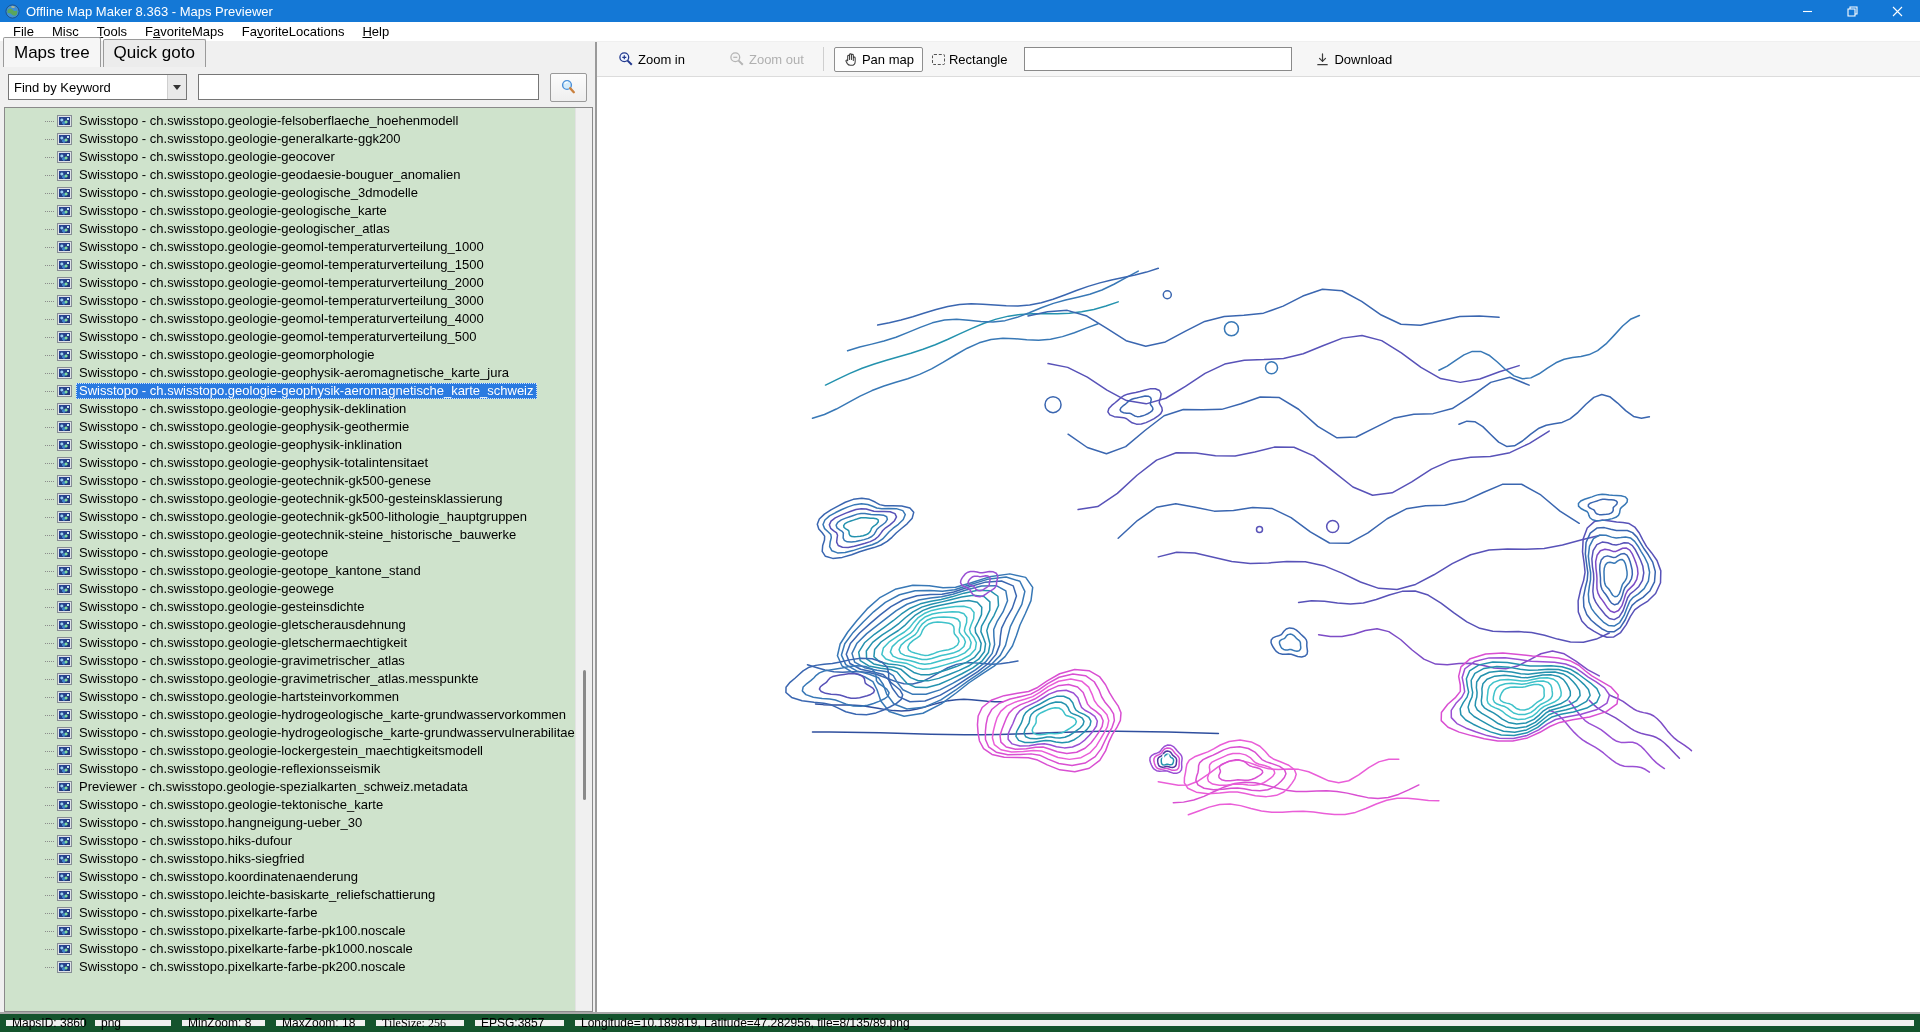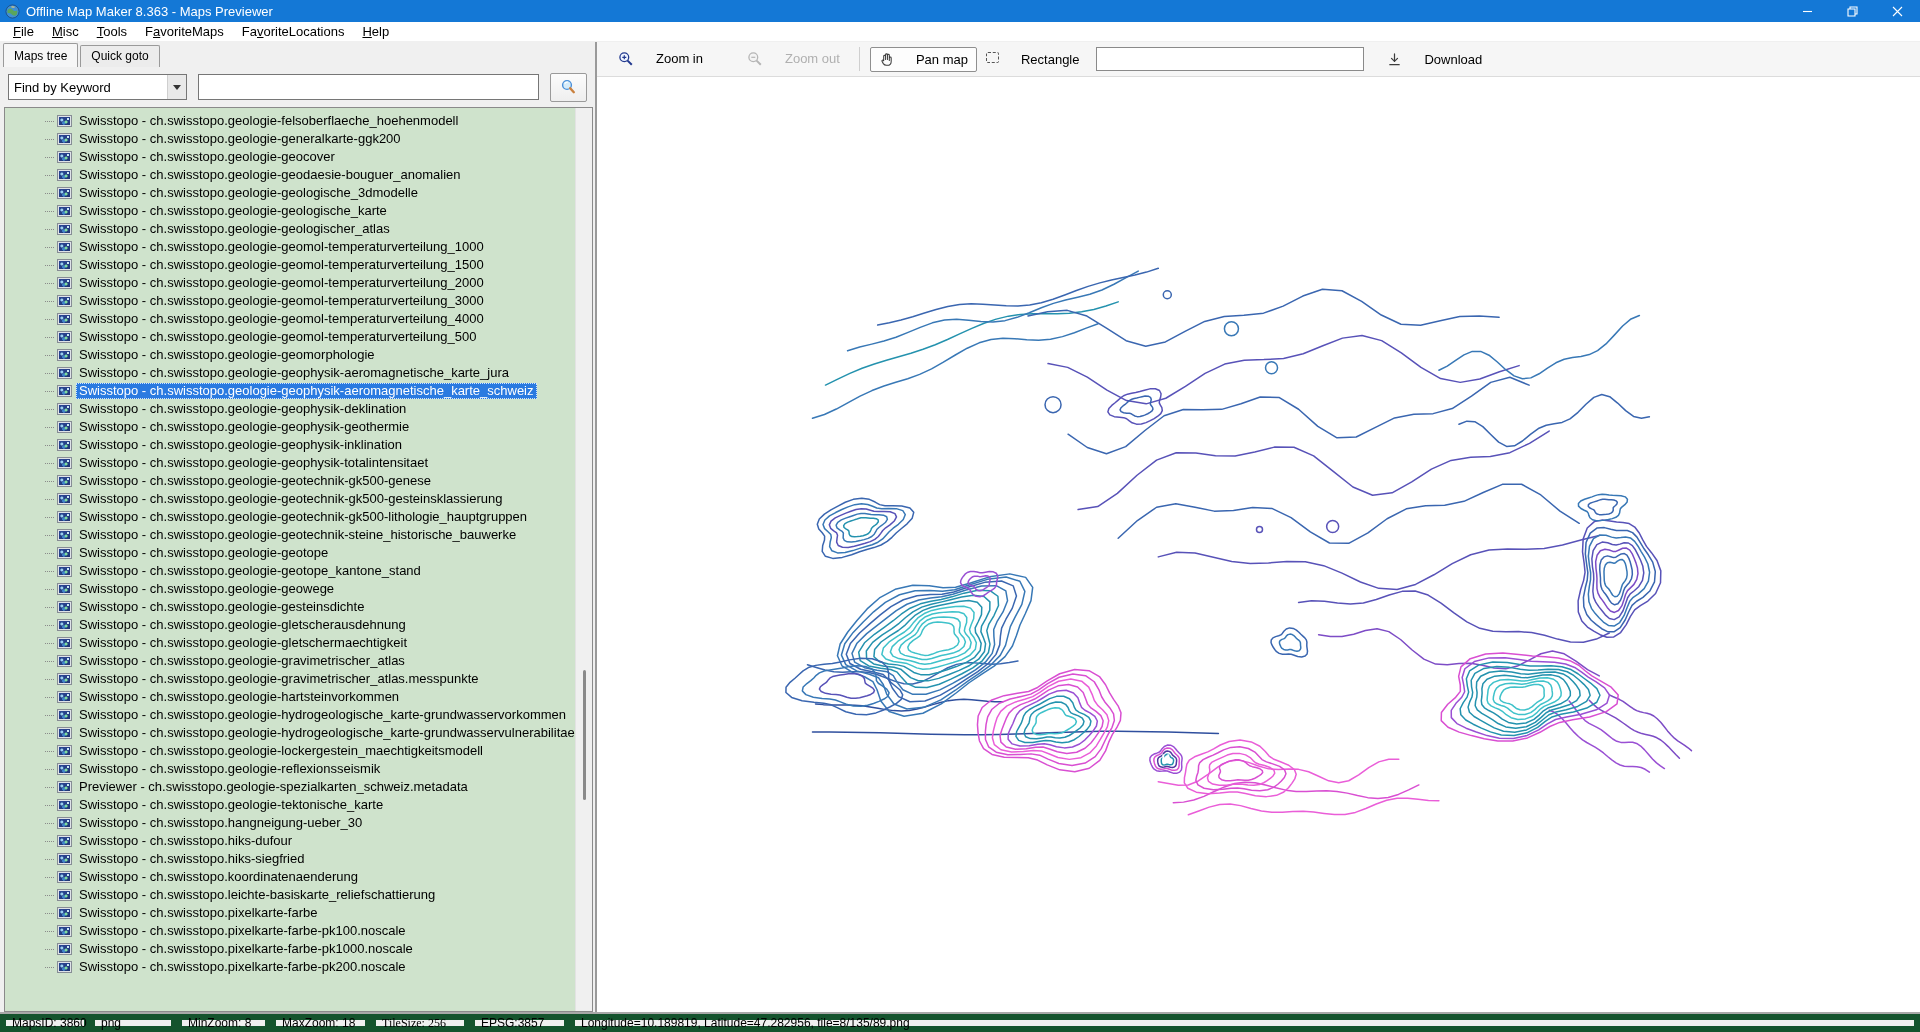--- a/index.html
+++ b/index.html
@@ -18,21 +18,21 @@
 
   
   .menubar{height:20px;background:#fff;display:flex;align-items:center;padding-left:4px;flex:0 0 auto;border-bottom:1px solid #f0f0f0}
   .menu-item{padding:1px 9px;white-space:nowrap}
   .menu-item u{text-decoration:underline}
 
   
   .main{flex:1 1 auto;display:flex;position:relative;min-height:0}
   .left-panel{width:597px;flex:0 0 auto;background:#f0f0f0;border-right:2px solid #9a9a9a;display:flex;flex-direction:column;min-height:0}
   .tabstrip{height:25px;flex:0 0 auto;display:flex;align-items:flex-end;padding-left:3px;position:relative}
-  .tab{padding:3px 10px 4px;border:1px solid #9a9a9a;border-bottom:none;background:#ececec;margin-right:2px;font-size:12px;position:relative;border-radius:2px 2px 0 0}
+  .tab{padding:3px 10px 4px;border:1px solid #9a9a9a;border-bottom:none;background:#ececec;margin-right:2px;font-size:17px;position:relative;border-radius:2px 2px 0 0}
   .tab.active{background:#f6f6f6;padding-top:5px;z-index:2}
   .searchrow{height:40px;flex:0 0 auto;display:flex;align-items:center;padding:0 8px;gap:11px}
   .combo{width:183px;height:26px;background:#fff;border:1px solid #767676;display:flex;align-items:center;padding-left:5px;position:relative}
   .combo-arrow{margin-left:auto;width:19px;height:100%;background:#e9e9e9;border-left:1px solid #cfcfcf;display:flex;align-items:center;justify-content:center}
   .tri-down{width:0;height:0;border-left:4px solid transparent;border-right:4px solid transparent;border-top:5px solid #333}
   .search-input{width:347px;height:26px;border:1px solid #767676;background:#fff;font:inherit;padding:0 4px;outline:none}
   .search-btn{width:38px;height:29px;border:1px solid #9a9a9a;background:linear-gradient(#fcfcfc,#eee);display:flex;align-items:center;justify-content:center;border-radius:2px}
 
   
   .treelist{flex:1 1 auto;margin:0 2px 0 4px;background:var(--c-listbg,#cfe3cc);border:1px solid #8a8a8a;position:relative;overflow:hidden;padding-top:4px;min-height:0}
@@ -46,21 +46,21 @@
     linear-gradient(155deg,#2c4a9a,#1d3470);
     box-shadow:inset 0 0 0 1px #dfe3e8}
   .tlabel{padding:0 3px;line-height:16px}
   .tree-row.selected .tlabel{background:var(--c-selection,#2a7ae0);color:#fff;outline:1px dotted #cfe4ff;outline-offset:-1px}
   .vscroll{position:absolute;top:0;right:0;width:17px;height:100%;background:#f0f0f0;border-left:1px solid #e3e3e3}
   .vthumb{position:absolute;left:7px;width:3px;background:#8a8a8a;border-radius:2px}
 
   
   .right-panel{flex:1 1 auto;display:flex;flex-direction:column;background:#fff;min-width:0}
   .toolbar{height:35px;flex:0 0 auto;background:#f6f6f6;border-bottom:1px solid #dcdcdc;display:flex;align-items:center;padding-left:12px;font-size:13px}
-  .tool-btn{display:flex;align-items:flex-start;gap:22px;padding:4px 8px;white-space:nowrap;border:1px solid transparent;border-radius:2px}
+  .tool-btn{display:flex;align-items:center;gap:4px;padding:4px 8px;white-space:nowrap;border:1px solid transparent;border-radius:2px}
   .tool-btn svg{display:block}
   .tool-btn.disabled{color:#b0b0b0}
   .tool-btn.pressed{border-color:#8f8f8f;background:#fdfdfd}
   .tb-gap{width:26px}
   .tb-sep{width:1px;height:24px;background:#cfcfcf;margin:0 10px}
   .rect-glyph{width:13px;height:11px;border:1px dashed #555;border-radius:2px}
   .tile-input{width:268px;height:24px;border:1px solid #8a8a8a;background:#fff;font:inherit;padding:0 4px;margin:0 14px 0 8px;outline:none}
   .maparea{flex:1 1 auto;position:relative;background:#fff;min-height:0}
   .maparea svg{position:absolute;inset:0;width:100%;height:100%}
 

